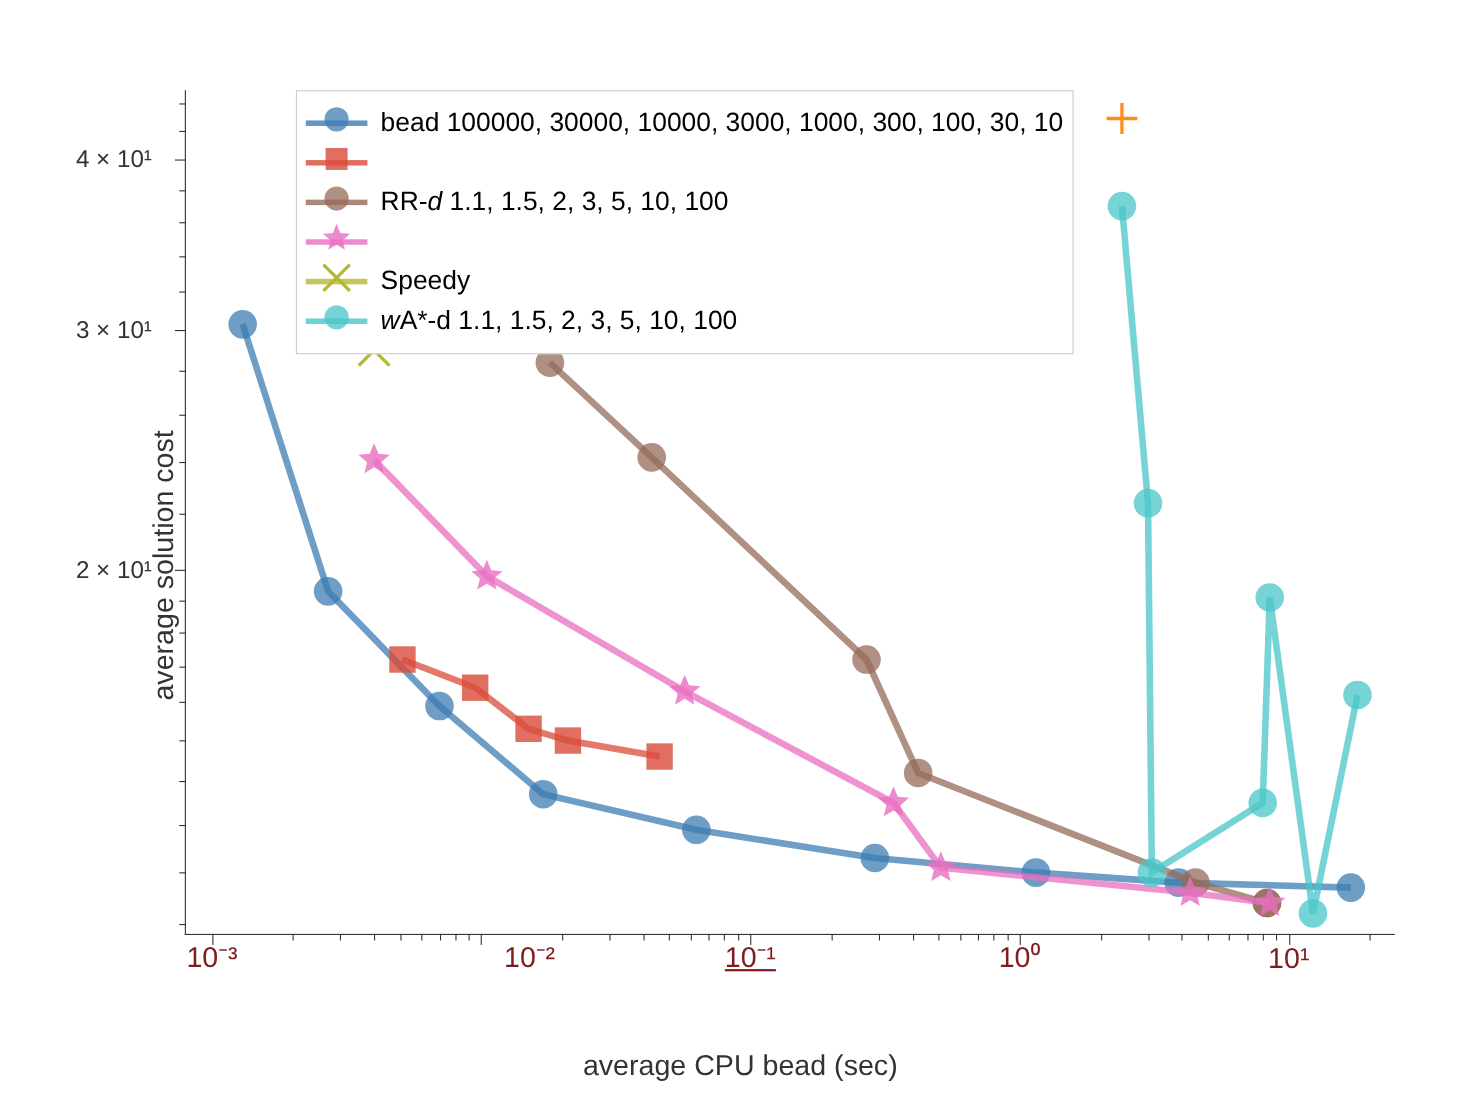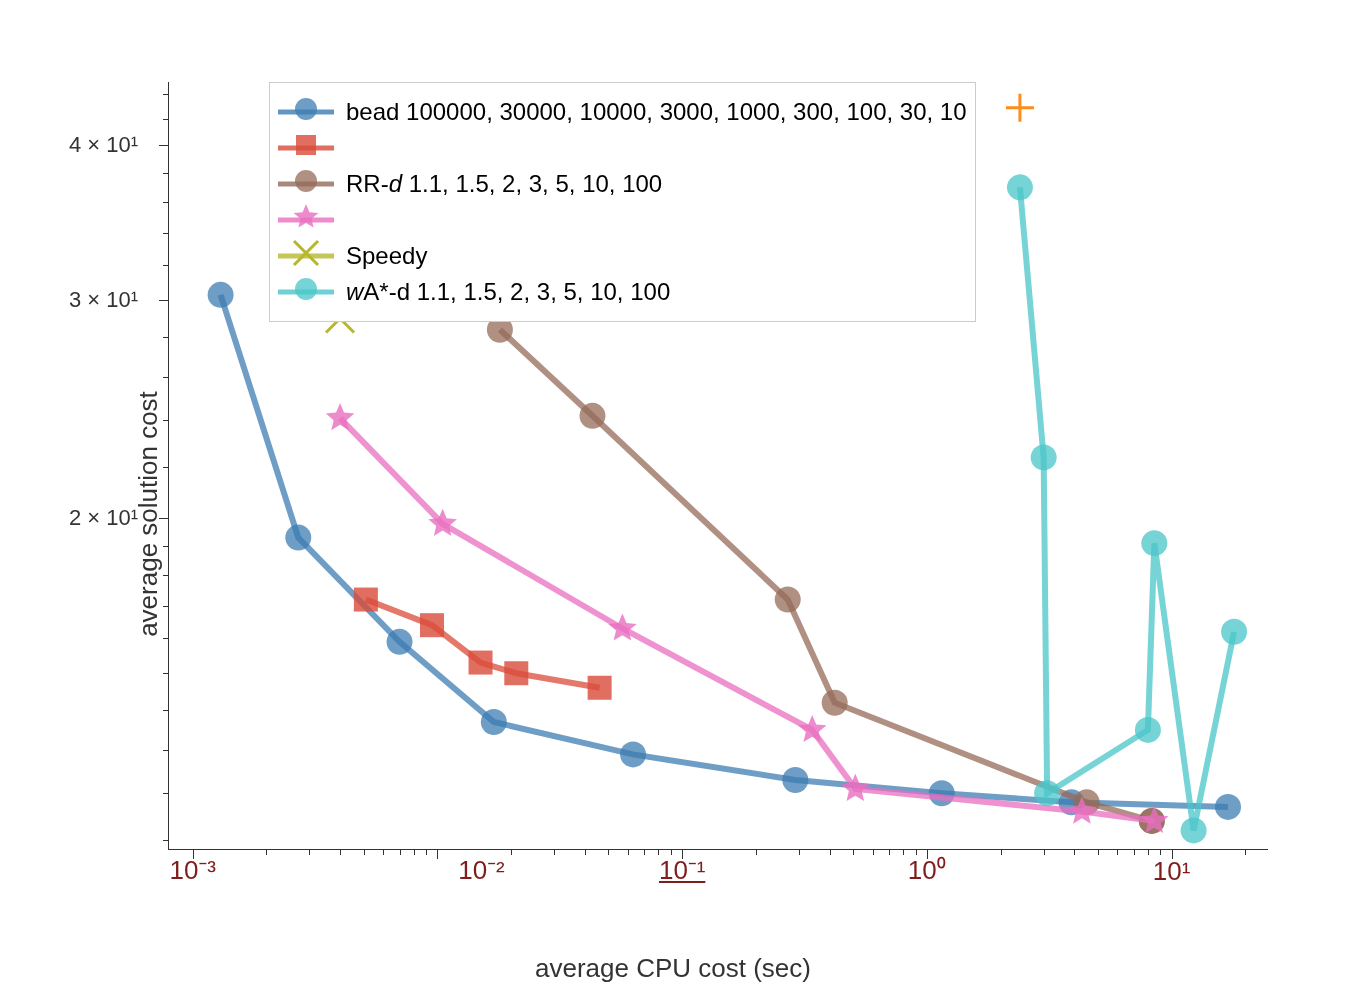--- a/index.html
+++ b/index.html
@@ -371,15 +371,15 @@
           <div class="legend-dot"><svg width="30" height="30" style="overflow:visible">
               <g transform="translate(15,15)">
                 <circle r="11" fill="#4AC5C8" fill-opacity="0.75"></circle>
               </g>
             </svg></div>
         </div>
         <span><i>w</i>A*-d 1.1, 1.5, 2, 3, 5, 10, 100</span>
       </div>
     </div>
 
-  <div class="xlabel">average CPU cost (sec)</div>
+  <div class="xlabel">average CPU bead (sec)</div>
   <div class="ylabel">average solution cost</div>
 </div>
 
 </body></html>

